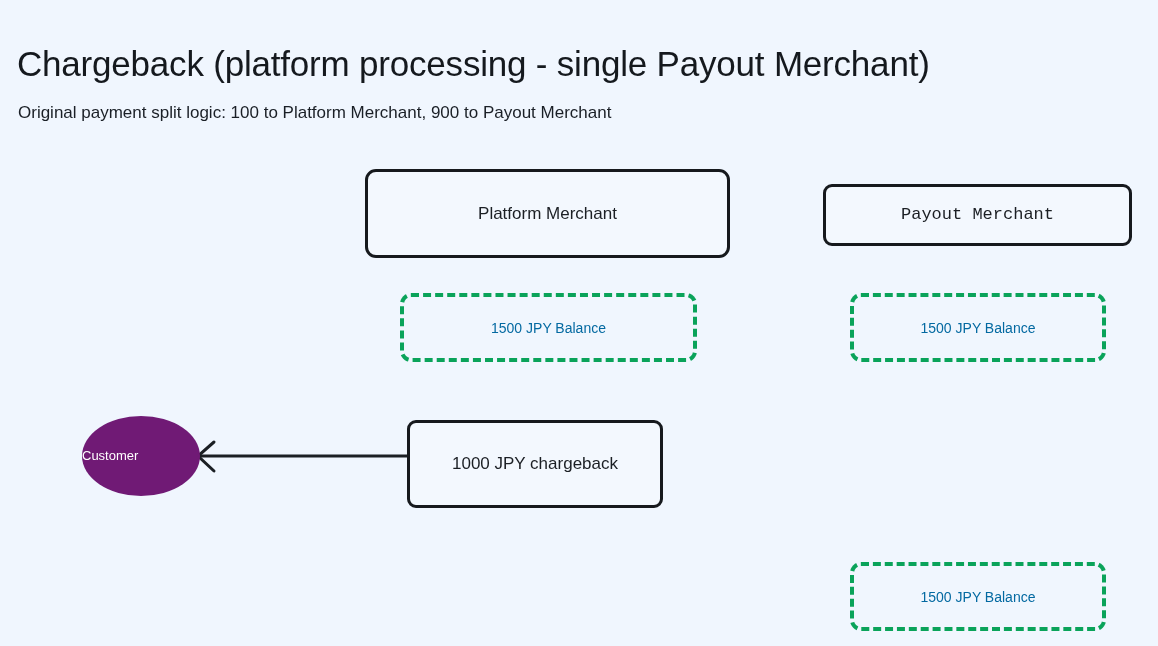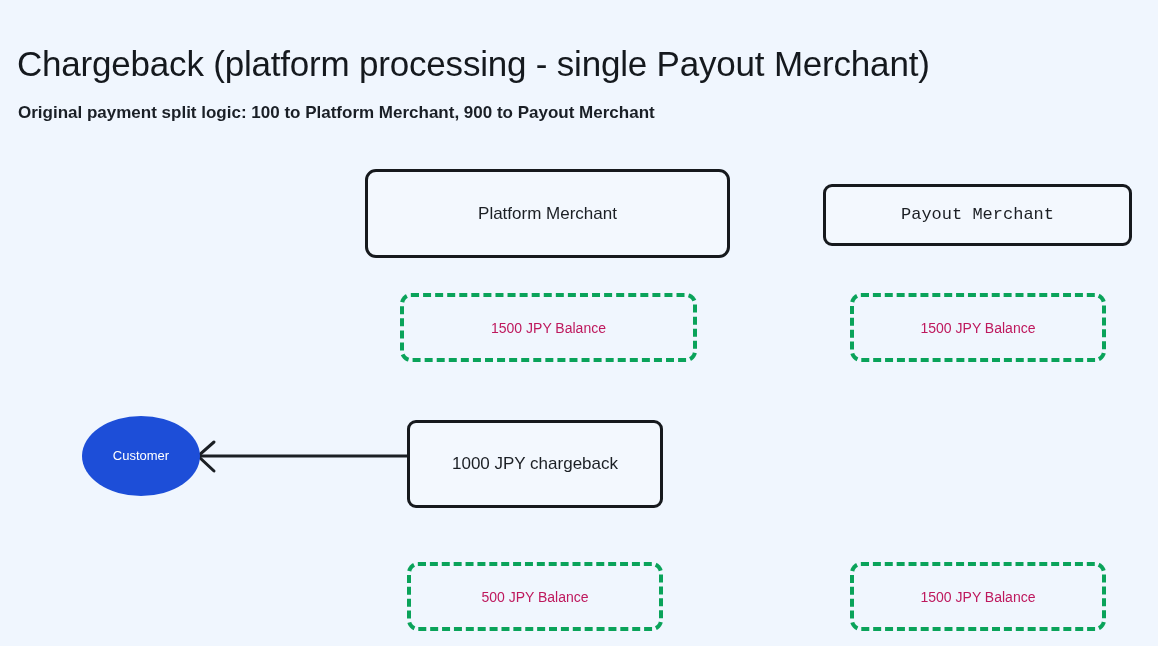--- a/index.html
+++ b/index.html
@@ -35,21 +35,21 @@
     color: #15191e;
     letter-spacing: -0.2px;
     white-space: nowrap;
   }
   #page-subtitle {
     position: absolute;
     left: 18px;
     top: 73px;
     font-size: 17px;
     line-height: 24px;
-    font-weight: 700;
+    font-weight: 400;
     color: #1a1f26;
     white-space: nowrap;
   }
 
   
   .node-box {
     position: absolute;
     box-sizing: border-box;
     background: #f3f8fe;
     border: 3px solid #16191d;
@@ -87,42 +87,42 @@
   
   .balance-box {
     position: absolute;
     box-sizing: border-box;
     background: transparent;
     border: 4px dashed #0aa35a;
     border-radius: 11px;
     display: flex;
     align-items: center;
     justify-content: center;
-    color: #be185d;
+    color: #0369a1;
     font-size: 14px;
     line-height: 20px;
     text-align: center;
   }
   #balance-platform-top   { left: 400px; top: 265px; width: 297px; height: 69px; }
   #balance-payout-top     { left: 850px; top: 265px; width: 256px; height: 69px; }
   #balance-platform-bottom{ left: 407px; top: 534px; width: 256px; height: 69px; }
   #balance-payout-bottom  { left: 850px; top: 534px; width: 256px; height: 69px; }
 
   
   #node-customer {
     position: absolute;
     left: 82px;
     top: 388px;
     width: 118px;
     height: 80px;
-    background: #1d4ed8;
+    background: #701a75;
     border-radius: 50%;
     display: flex;
     align-items: center;
-    justify-content: center;
+    justify-content: flex-start;
     color: #ffffff;
     font-size: 13px;
     line-height: 18px;
     text-align: center;
   }
 
   
   #edge-layer {
     position: absolute;
     left: 0;
@@ -162,21 +162,18 @@
   </div>
 
   <div id="node-customer">
     <span>Customer</span>
   </div>
 
   <div class="node-box" id="node-chargeback">
     <span>1000 JPY chargeback</span>
   </div>
 
-  <div class="balance-box" id="balance-platform-bottom">
-    <span>500 JPY Balance</span>
-  </div>
 
   <div class="balance-box" id="balance-payout-bottom">
     <span>1500 JPY Balance</span>
   </div>
 
 </div>
 
 </body></html>

